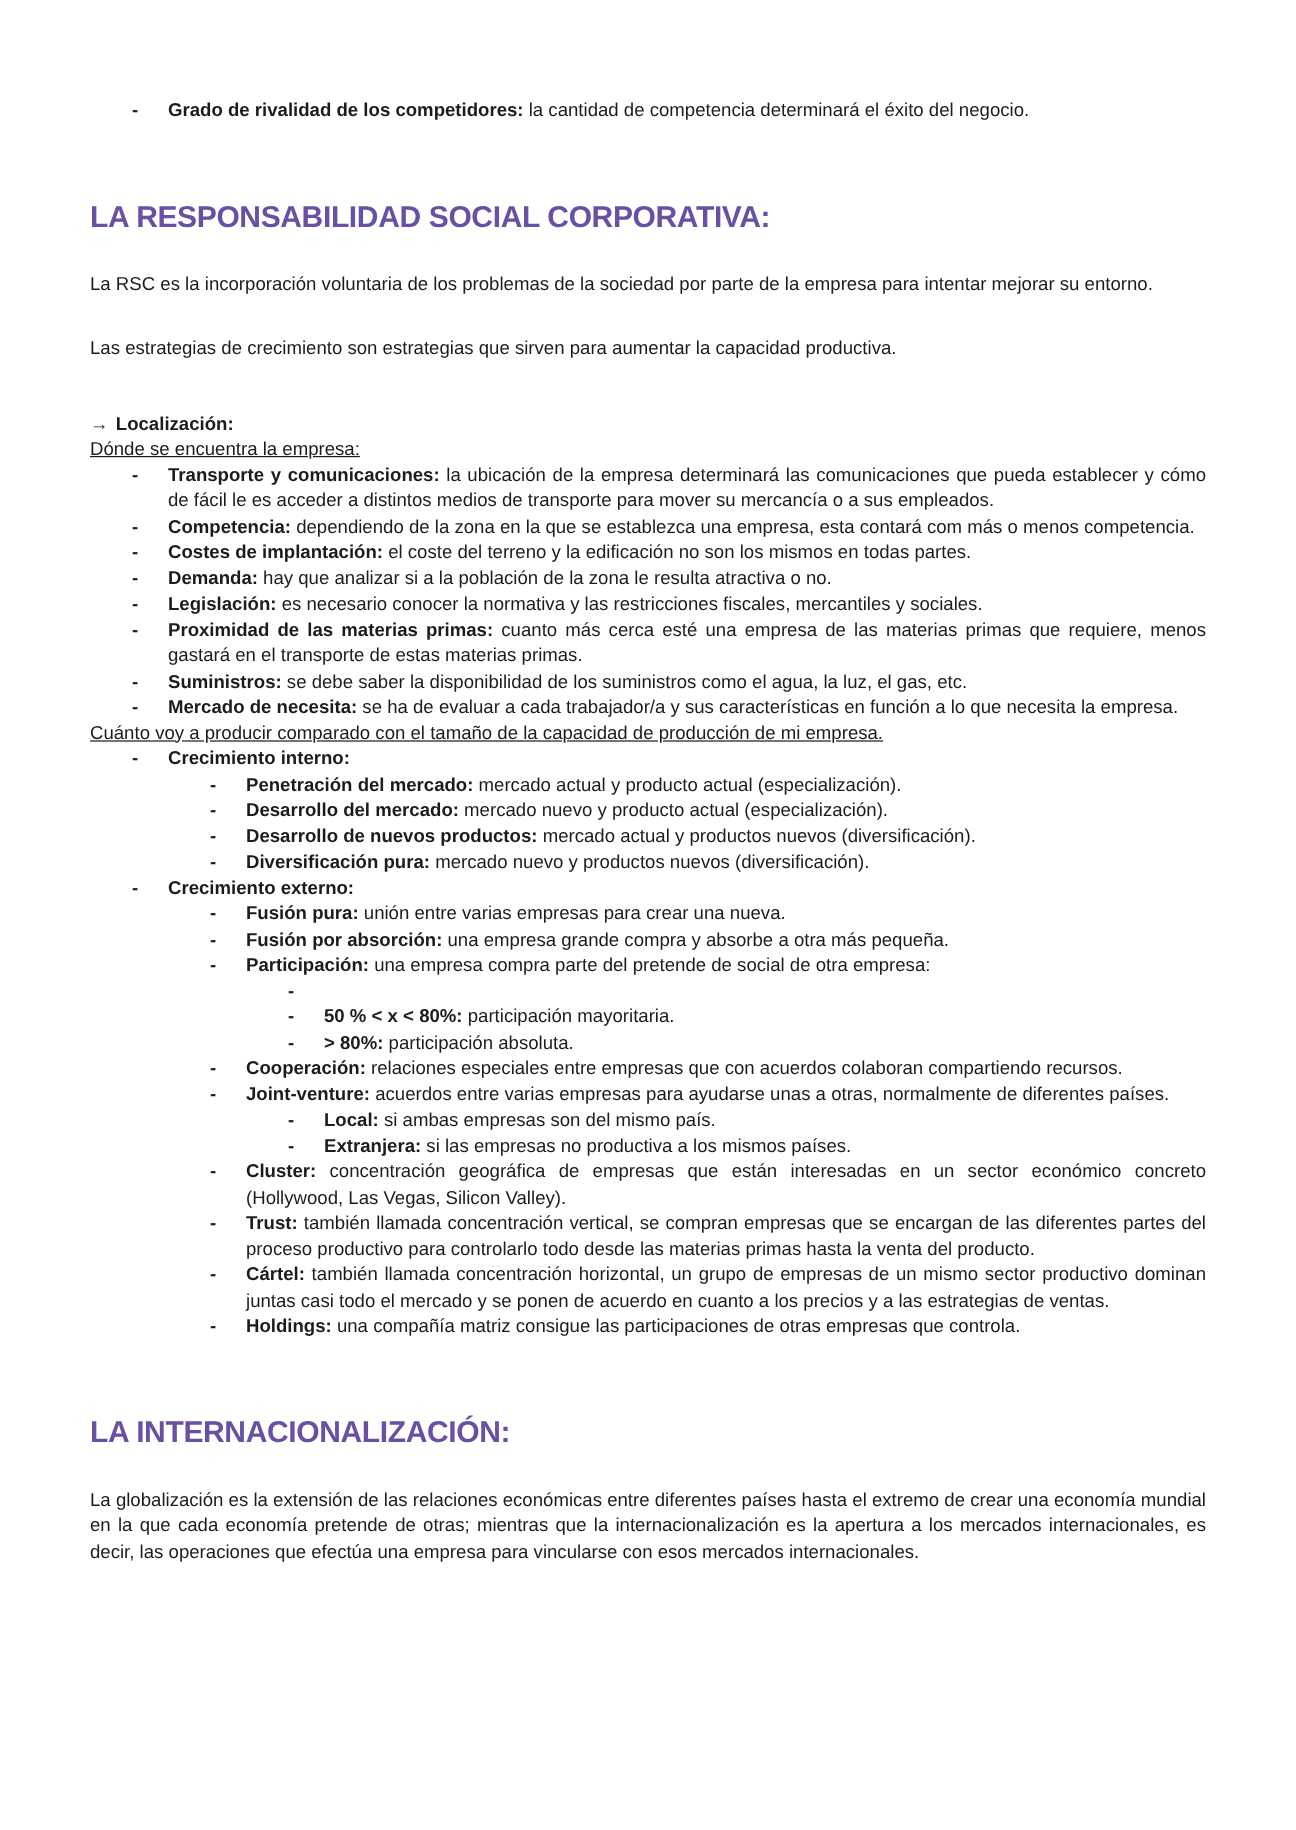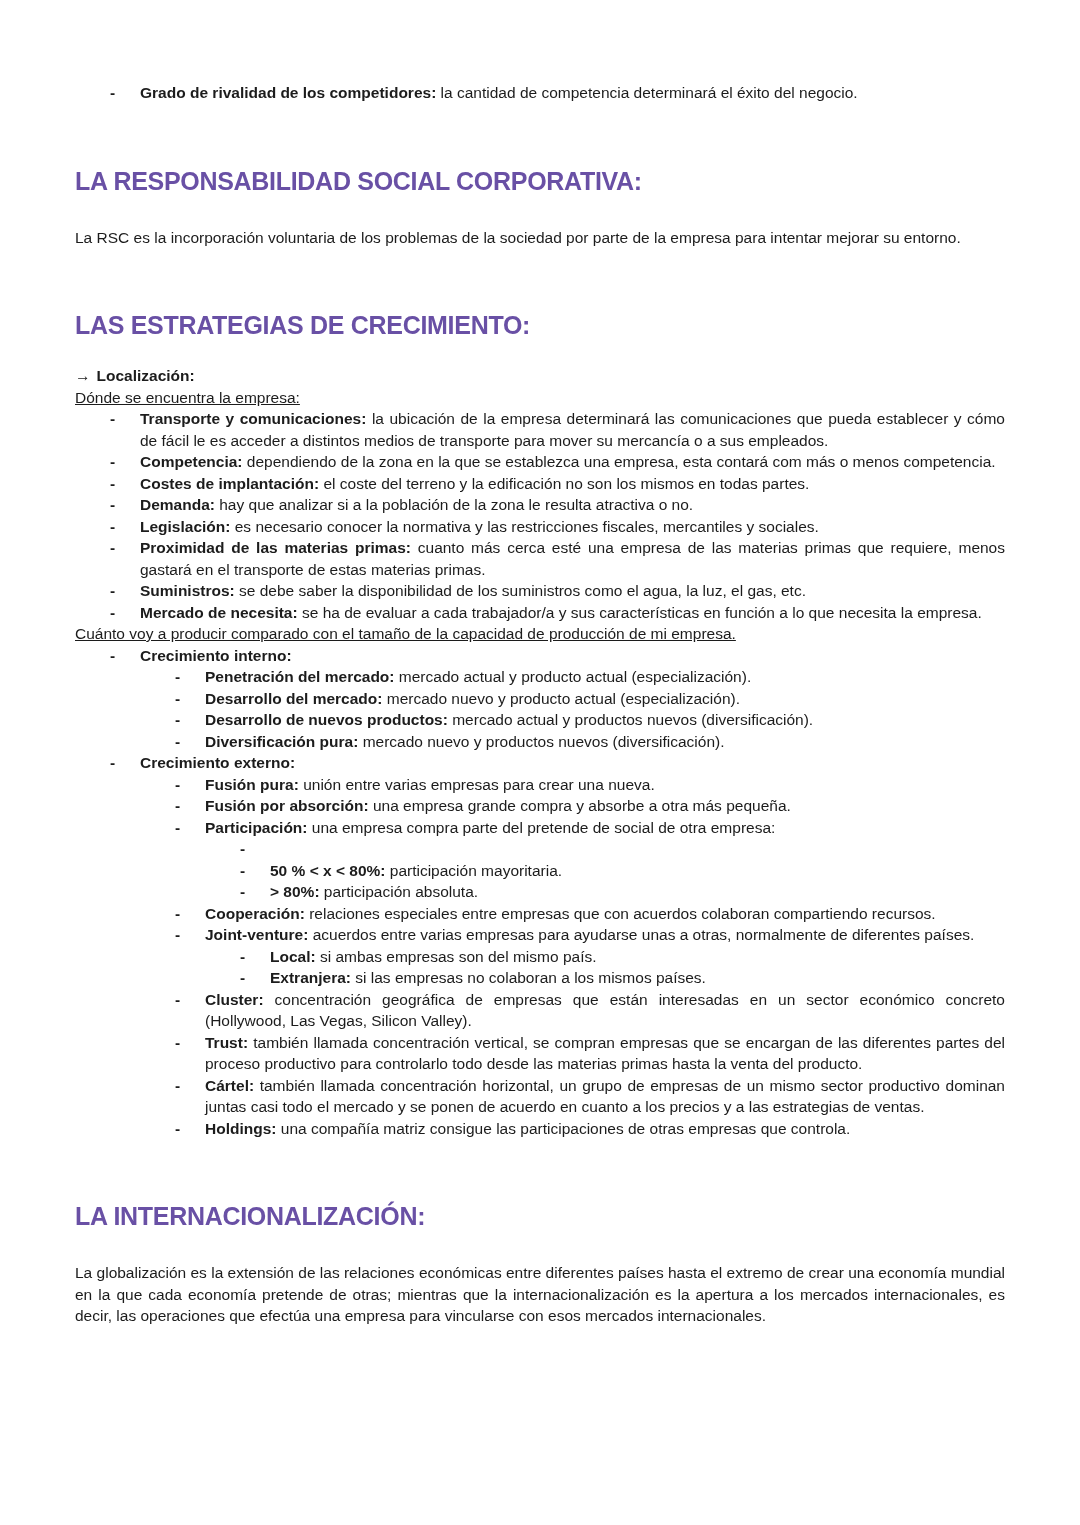--- a/index.html
+++ b/index.html
@@ -18,21 +18,21 @@
     font-size: 25px;
     line-height: 27px;
     font-weight: bold;
     letter-spacing: -0.3px;
     margin: 64px 0 26px 0;
   }
   .doc-heading:first-of-type { margin-top: 62px; }
 
   .para { text-align: justify; margin-top: 32px; }
 
-  .subhead { margin-top: 19px; font-weight: bold; }
+  .subhead { margin-top: 41px; font-weight: bold; }
   .subhead .arrow { font-weight: bold; margin-right: 6px; }
   .sub-intro { text-align: justify; text-decoration: underline; }
 
   .li { display: flex; }
   .li .dash { width: 30px; flex-shrink: 0; font-weight: bold; }
   .li .li-text { flex: 1; text-align: justify; }
   .li.lvl1 { padding-left: 35px; }
   .li.lvl2 { padding-left: 100px; }
   .li.lvl3 { padding-left: 165px; }
   b { font-weight: bold; }
@@ -45,21 +45,21 @@
   <div>
       <div class="li lvl1">
         <span class="dash">-</span>
         <div class="li-text"><b>Grado de rivalidad de los competidores:</b><span> la cantidad de competencia determinará el éxito del negocio.</span></div>
       </div>
     </div>
 
   <div class="doc-heading">LA RESPONSABILIDAD SOCIAL CORPORATIVA:</div>
   <p class="para">La RSC es la incorporación voluntaria de los problemas de la sociedad por parte de la empresa para intentar mejorar su entorno.</p>
 
-  <div class="doc-heading">LAS ESTRATEGIAS DE CRECIMIENTO:</div>
+  <p class="para">Las estrategias de crecimiento son estrategias que sirven para aumentar la capacidad productiva.</p>
 
   <div class="subhead">
     <span class="arrow">→</span><span>Localización:</span>
   </div>
   <div class="sub-intro">Dónde se encuentra la empresa:</div>
   <div>
       <div class="li lvl1">
         <span class="dash">-</span>
         <div class="li-text"><b>Transporte y comunicaciones:</b><span> la ubicación de la empresa determinará las comunicaciones que pueda establecer y cómo de fácil le es acceder a distintos medios de transporte para mover su mercancía o a sus empleados.</span></div>
       </div>
@@ -149,21 +149,21 @@
       <div class="li lvl2">
         <span class="dash">-</span>
         <div class="li-text"><b>Joint-venture:</b><span> acuerdos entre varias empresas para ayudarse unas a otras, normalmente de diferentes países.</span></div>
       </div>
       <div class="li lvl3">
         <span class="dash">-</span>
         <div class="li-text"><b>Local:</b><span> si ambas empresas son del mismo país.</span></div>
       </div>
       <div class="li lvl3">
         <span class="dash">-</span>
-        <div class="li-text"><b>Extranjera:</b><span> si las empresas no colaboran a los mismos países.</span></div>
+        <div class="li-text"><b>Extranjera:</b><span> si las empresas no productiva a los mismos países.</span></div>
       </div>
       <div class="li lvl2">
         <span class="dash">-</span>
         <div class="li-text"><b>Cluster:</b><span> concentración geográfica de empresas que están interesadas en un sector económico concreto (Hollywood, Las Vegas, Silicon Valley).</span></div>
       </div>
       <div class="li lvl2">
         <span class="dash">-</span>
         <div class="li-text"><b>Trust:</b><span> también llamada concentración vertical, se compran empresas que se encargan de las diferentes partes del proceso productivo para controlarlo todo desde las materias primas hasta la venta del producto.</span></div>
       </div>
       <div class="li lvl2">

